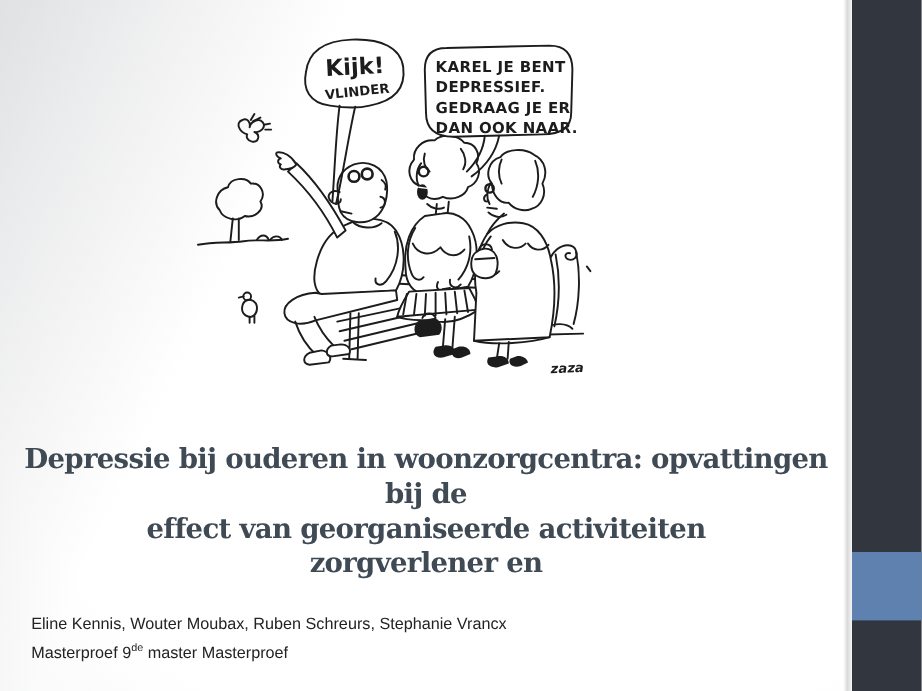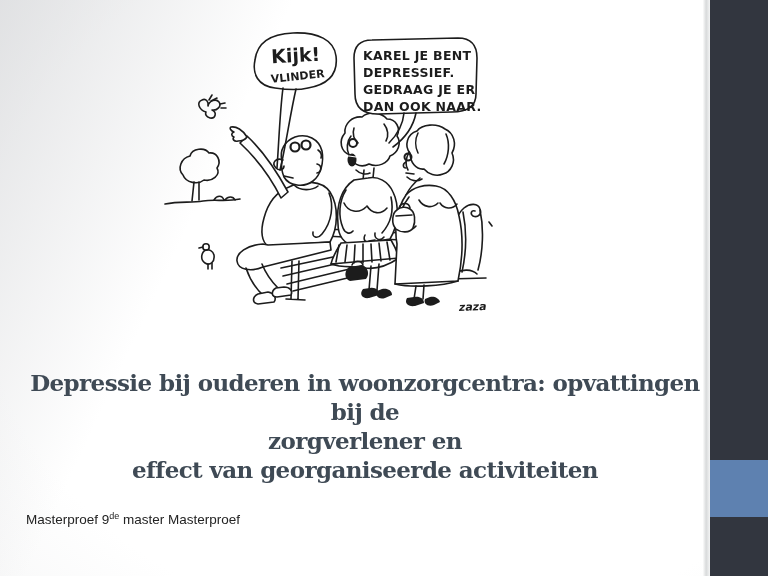--- a/index.html
+++ b/index.html
@@ -32,21 +32,21 @@
     background:var(--accent-color);
   }
   .cartoon{
     position:absolute;left:150px;top:25px;width:355px;height:300px;
     color:var(--ink);
   }
   .cartoon path, .cartoon circle, .cartoon ellipse, .cartoon line{
     vector-effect:non-scaling-stroke;
   }
   .title{
-    position:absolute;left:20px;top:368px;width:690px;
+    position:absolute;left:10px;top:368px;width:690px;
     text-align:center;
     font-family:"DejaVu Serif","Liberation Serif",serif;
     font-size:23px;font-weight:600;letter-spacing:-0.6px;line-height:29px;
     color:var(--title-color);
   }
   .authors{
     position:absolute;left:26px;top:508px;
     font-size:13.5px;line-height:24px;color:#232323;
   }
   .authors sup{font-size:9px;line-height:0;}
@@ -171,25 +171,26 @@
       <text class="hand" x="363" y="77" font-size="12.5" letter-spacing="0.3">DEPRESSIEF.</text>
       <text class="hand" x="363" y="94" font-size="12.5" letter-spacing="0.3">GEDRAAG JE ER</text>
       <text class="hand" x="363" y="111" font-size="12.5" letter-spacing="0.3">DAN OOK NAAR.</text>
     </g>
 
     <text class="sig" x="459" y="311" transform="rotate(-2 459 311)">zaza</text>
   </svg>
 
   <div class="title">
     <div>Depressie bij ouderen in woonzorgcentra: opvattingen bij de</div>
+    <div>effect van georganiseerde activiteiten</div>
     <div>zorgverlener en</div>
-    <div>effect van georganiseerde activiteiten</div>
   </div>
 
   <div class="authors">
+    <div>Eline Kennis, Wouter Moubax, Ruben Schreurs, Stephanie Vrancx</div>
     <div><span>Masterproef 9</span><sup>de</sup><span> master Masterproef</span></div>
   </div>
 </div>
 
 <div class="edge-line"></div>
 
 <div class="sidebar">
   <div class="accent"></div>
 </div>
 

